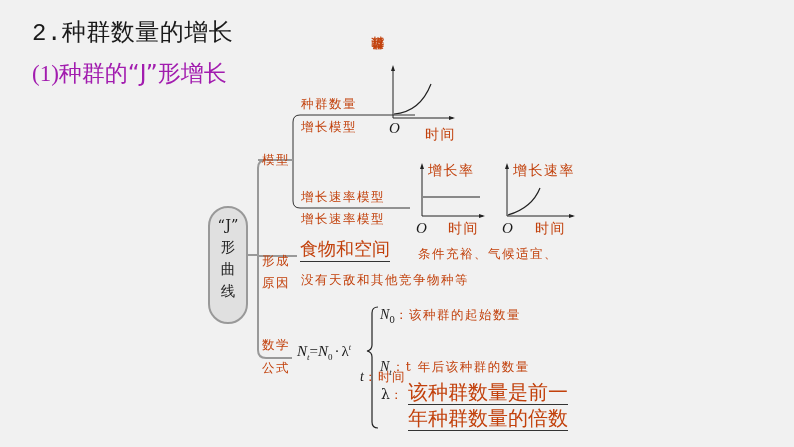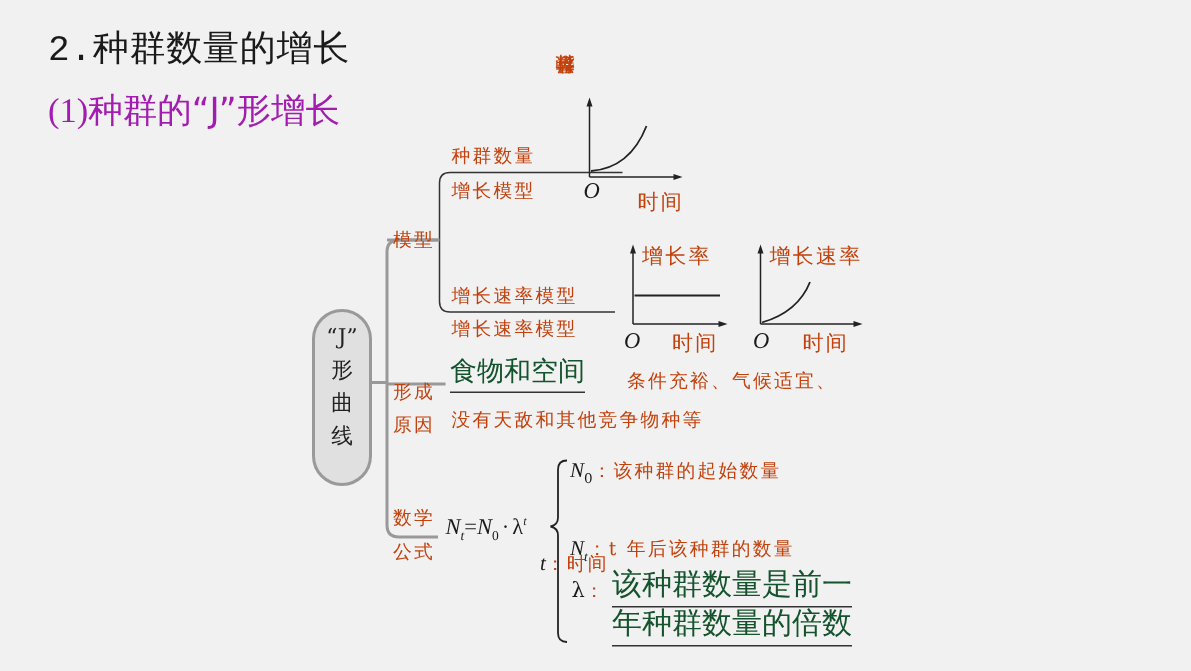--- a/index.html
+++ b/index.html
@@ -17,22 +17,22 @@
     font-size:24px; color:#1a1a1a; letter-spacing:0.5px;
   }
   .h2 {
     left:32px; top:58px;
     font-family:"DejaVu Sans","Liberation Sans",sans-serif;
     font-size:23px; color:#a21caf;
   }
   .h2 .paren { font-family:"Liberation Serif",serif; }
   .small { font-size:12.5px; letter-spacing:1.5px; color:#c2410c; white-space:nowrap; }
   .red {
-    color:#14532d;
-    font-family:Liberation Mono, monospace;
+    color:#c2410c;
+    font-family:Liberation Sans, sans-serif;
     border-bottom:1.5px solid #333;
     white-space:nowrap;
   }
   .pill {
     left:208px; top:206px; width:40px; height:118px;
     background:#e0e0e0; border:2px solid #999; border-radius:20px;
     box-sizing:border-box;
   }
   .pill-text {
     position:absolute; left:0; right:0; top:6px; text-align:center;

